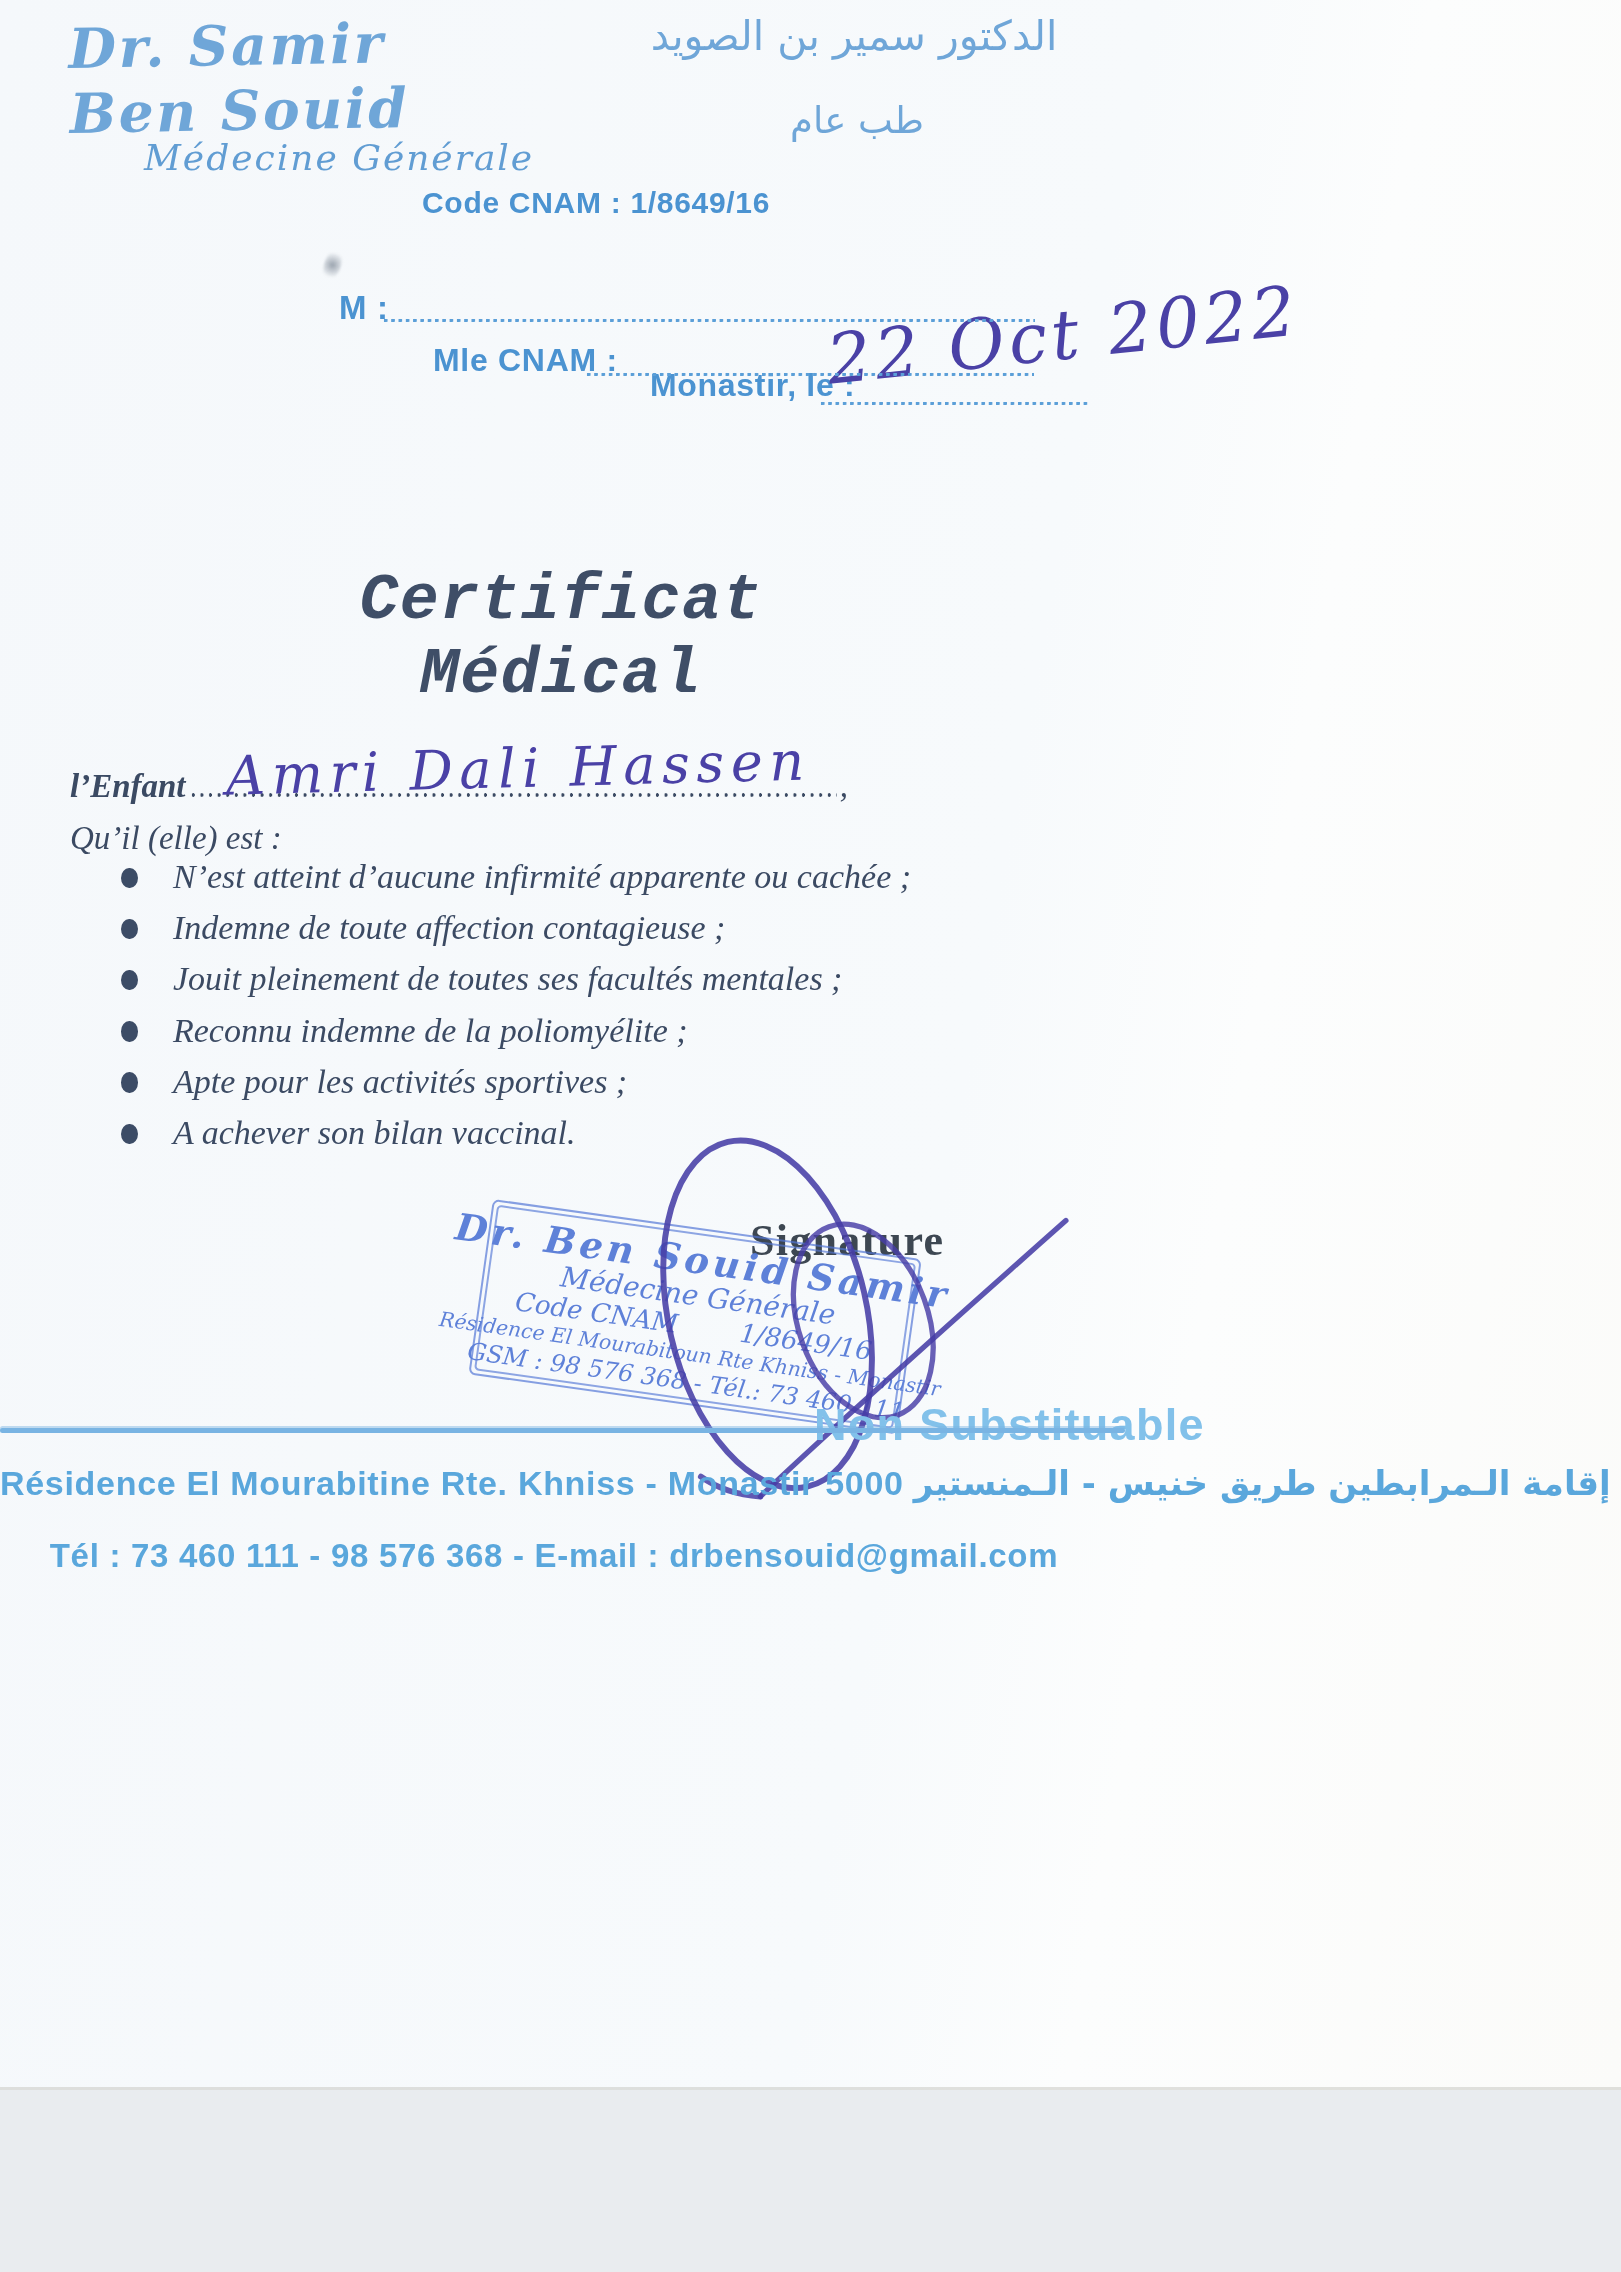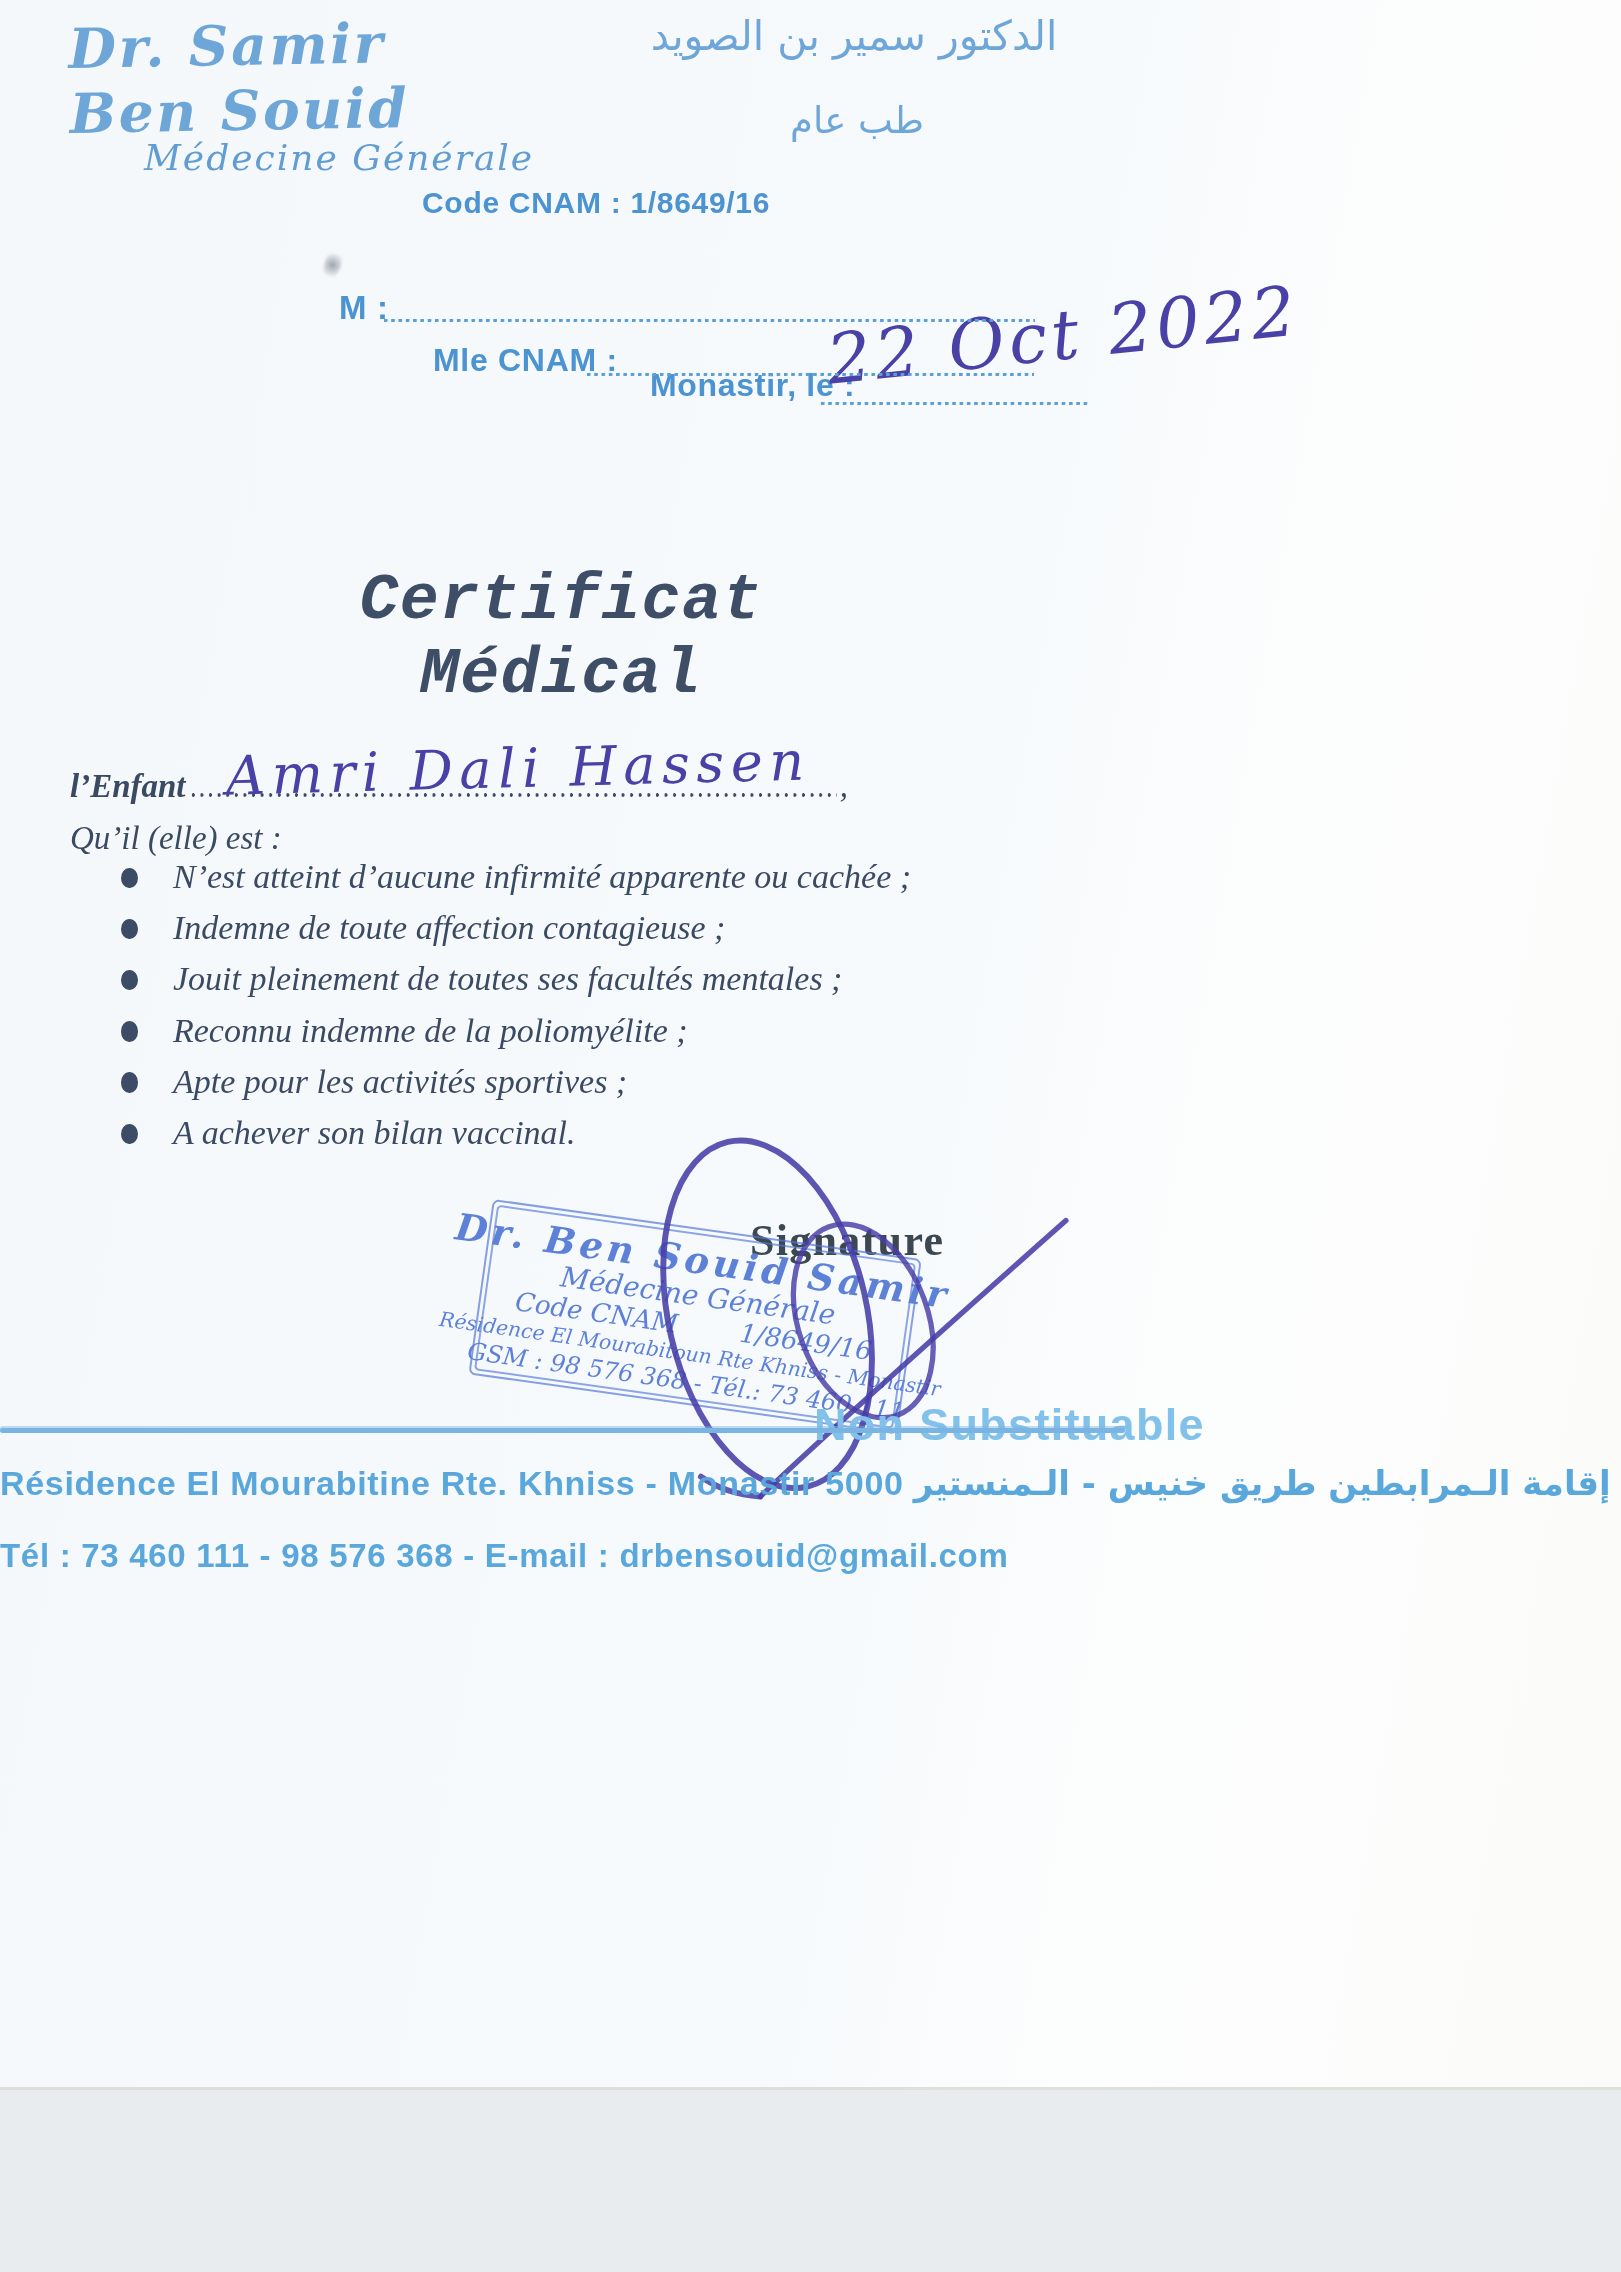--- a/index.html
+++ b/index.html
@@ -152,21 +152,21 @@
     background:#79b4e3;border-radius:2.6px;
     box-shadow:0 -2px 0 rgba(121,180,227,0.45);
   }
   .footer-address{
     left:0;top:1463px;width:1161px;text-align:center;
     font-size:34px;font-weight:700;color:#5aa7dc;letter-spacing:0.7px;
     white-space:nowrap;
   }
   .footer-address .ar{font-family:"DejaVu Sans",sans-serif;font-weight:700;}
   .footer-contact{
-    left:0;top:1537px;width:1108px;
+    left:0;top:1537px;width:1108px;text-align:center;
     font-size:33px;font-weight:700;color:#5aa7dc;letter-spacing:0.7px;
   }
   .page-bottom-edge{
     left:0;bottom:0;width:100%;height:2.6px;background:#c9c9c2;opacity:0.55;
   }
 </style>
 </head>
 <body>
 
 <div class="page">

